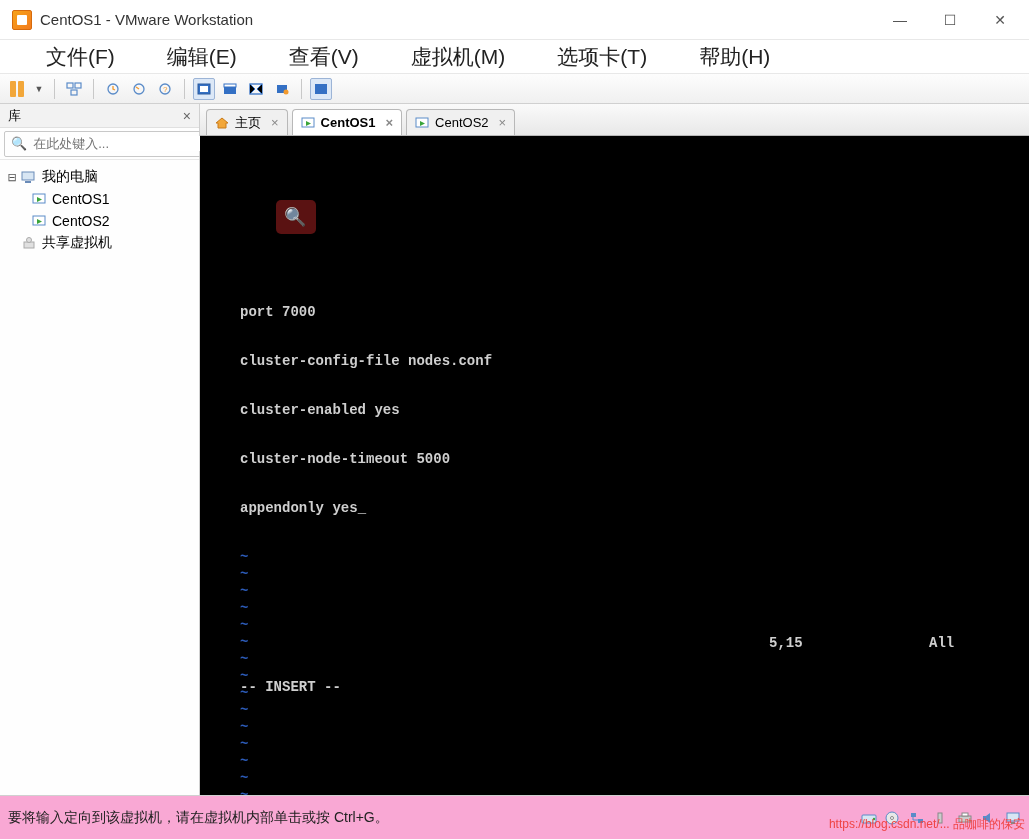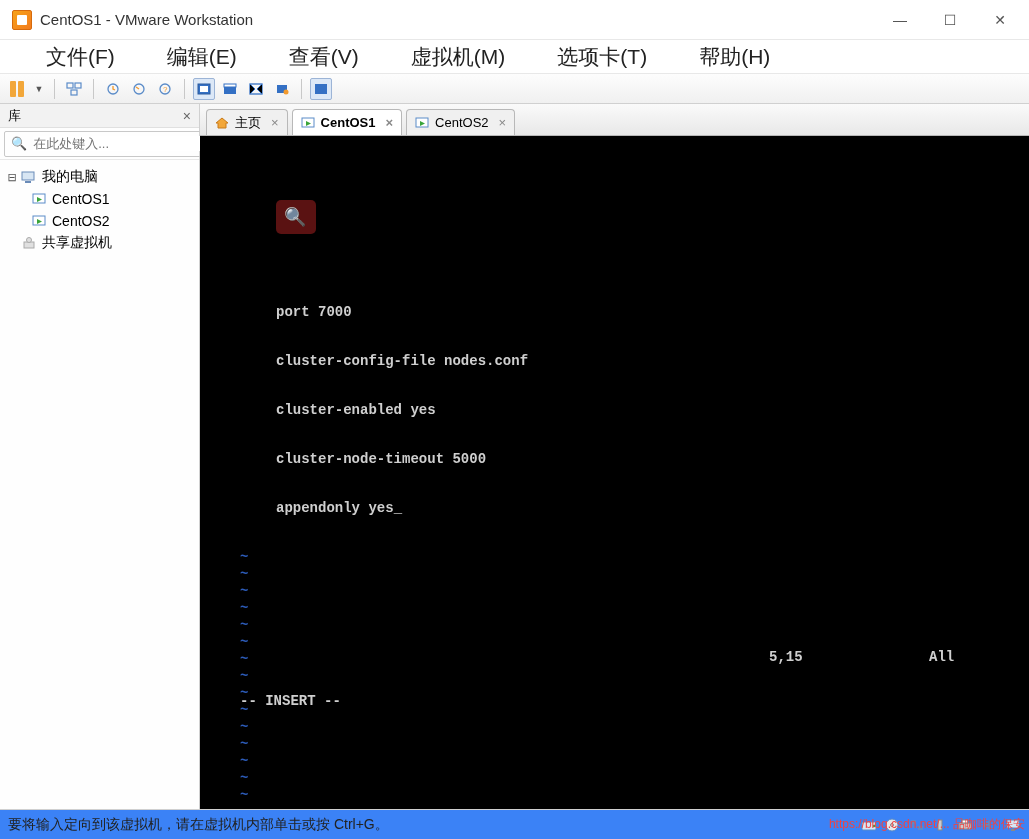--- a/index.html
+++ b/index.html
@@ -36,30 +36,30 @@
 .tree-icon { width:18px; height:16px; display:flex; align-items:center; justify-content:center; margin-right:4px;}
 .tree-label { font-size:14px;}
 
 .content { flex:1; display:flex; flex-direction:column; background:#e6e6e6;}
 .tabs { height:32px; display:flex; align-items:flex-end; padding: 4px 6px 0 6px; gap:4px; background: linear-gradient(#fafafa,#e8e8e8); border-bottom:1px solid #b8b8b8;}
 .tab { height:26px; background:#f0f0f0; border:1px solid #b8b8b8; border-bottom:none; border-radius:4px 4px 0 0; display:flex; align-items:center; padding:0 8px; gap:6px; cursor:pointer;}
 .tab.active { background:#fff; font-weight:bold;}
 .tab .tab-icon { width:14px; height:14px; display:inline-flex;}
 .tab .tab-close { color:#888; font-size:13px; margin-left:4px;}
 .console { flex:1; background:#000; font-family:"Courier New", monospace; font-size:14px; font-weight:bold; color:#cfcfcf; padding: 120px 0 0 40px; position:relative; overflow:hidden; white-space:pre;}
-.console .line { height:17px; line-height:17px;margin-left:36px;}
+.console .line { height:17px; line-height:17px;}
 .console .tilde { color:#2c5bb8; height:17px;}
 .console .status-row { position:absolute; bottom:100px; left:40px; right:40px; display:flex;}
 .console .status-mode { flex:1;margin-top:44px;}
 .console .status-pos { width:160px; text-align:left;}
 .console .status-all { width:60px; text-align:left;}
 .console .cursor::after { content:"_"; color:#cfcfcf;}
 .console .red-badge { position:absolute; left:76px; top:64px; width:40px; height:34px; background:rgba(200,40,40,0.45); border-radius:5px; display:flex;align-items:center;justify-content:center; color:#fff; font-size:18px;}
 
-.statusbar { height:30px; border-top:1px solid #d0d0d0; background:#3b82f6; display:flex; align-items:center; padding:0 8px; font-size:14px;}
+.statusbar { height:44px; border-top:1px solid #d0d0d0; background:#f9a8d4; display:flex; align-items:center; padding:0 8px; font-size:14px;}
 .statusbar .sb-text { flex:1; color:#222;}
 .statusbar .sb-icons { display:flex; gap:8px; align-items:center;}
 .statusbar .sb-icons span { width:16px; height:14px; display:inline-flex;}
 
 .watermark { position:absolute; right:4px; bottom:6px; color:#ef4444; font-size:12px; font-family:Arial,sans-serif;}
 svg { display:block; }
 </style>
 </head>
 <body>
 

